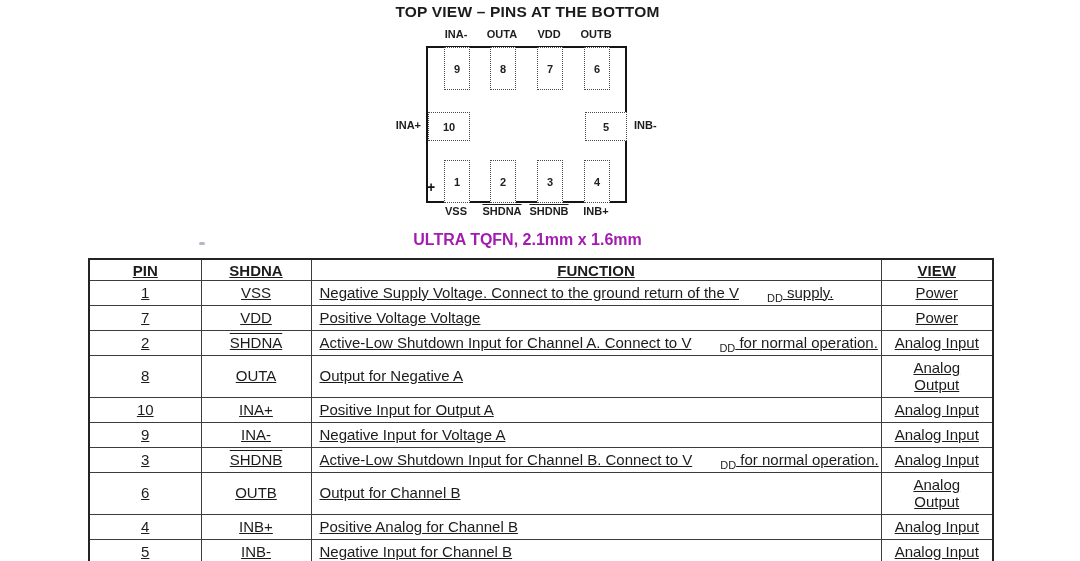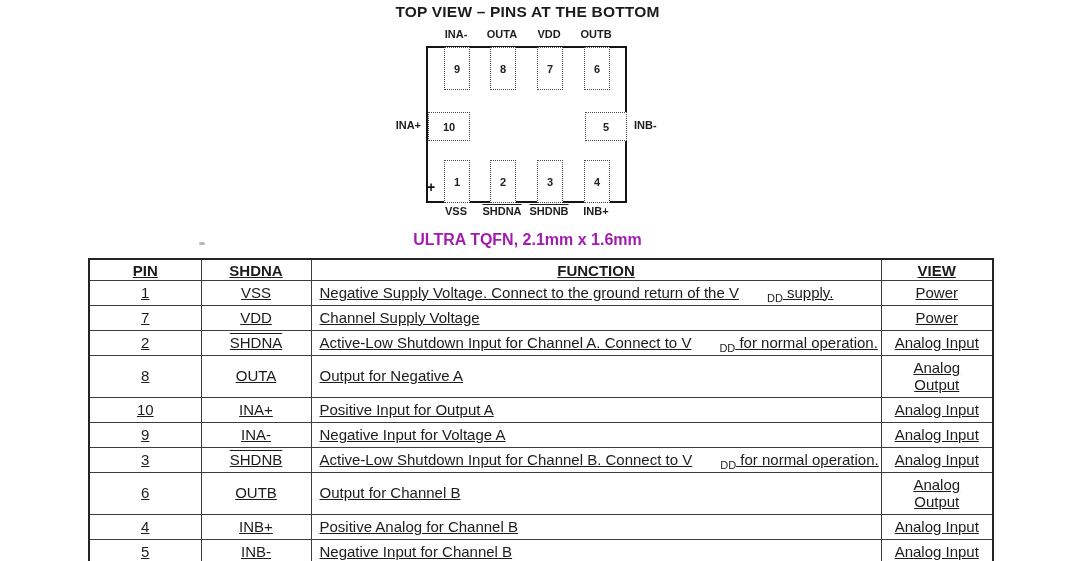--- a/index.html
+++ b/index.html
@@ -133,21 +133,21 @@
     <tbody id="table-rows">
         <tr>
           <td>1</td>
           <td><span>VSS</span></td>
           <td class="func">Negative Supply Voltage. Connect to the ground return of the V<sub class="vsub">DD</sub> supply.</td>
           <td>Power</td>
         </tr>
         <tr>
           <td>7</td>
           <td><span>VDD</span></td>
-          <td class="func">Channel Supply Voltage</td>
+          <td class="func">Positive Voltage Voltage</td>
           <td>Power</td>
         </tr>
         <tr>
           <td>2</td>
           <td><span class="ov">SHDNA</span></td>
           <td class="func">Active-Low Shutdown Input for Channel A. Connect to V<sub class="vsub">DD</sub> for normal operation.</td>
           <td>Analog Input</td>
         </tr>
         <tr class="tall">
           <td>8</td>

